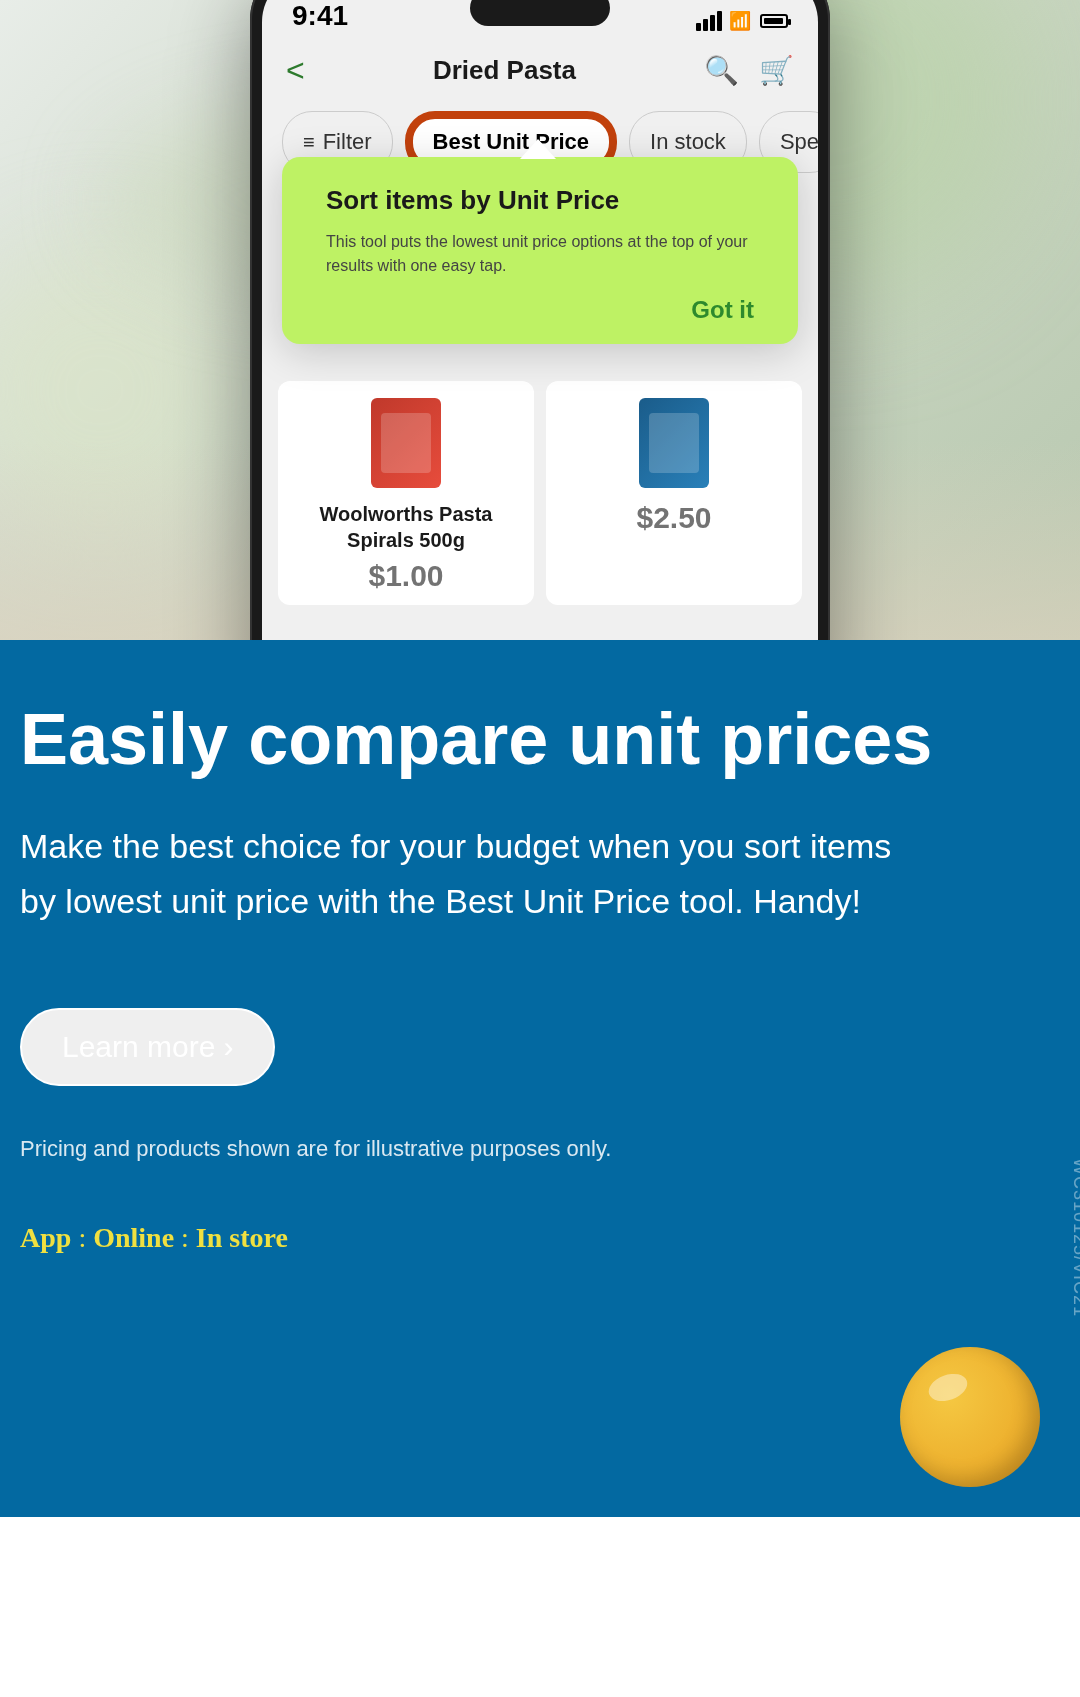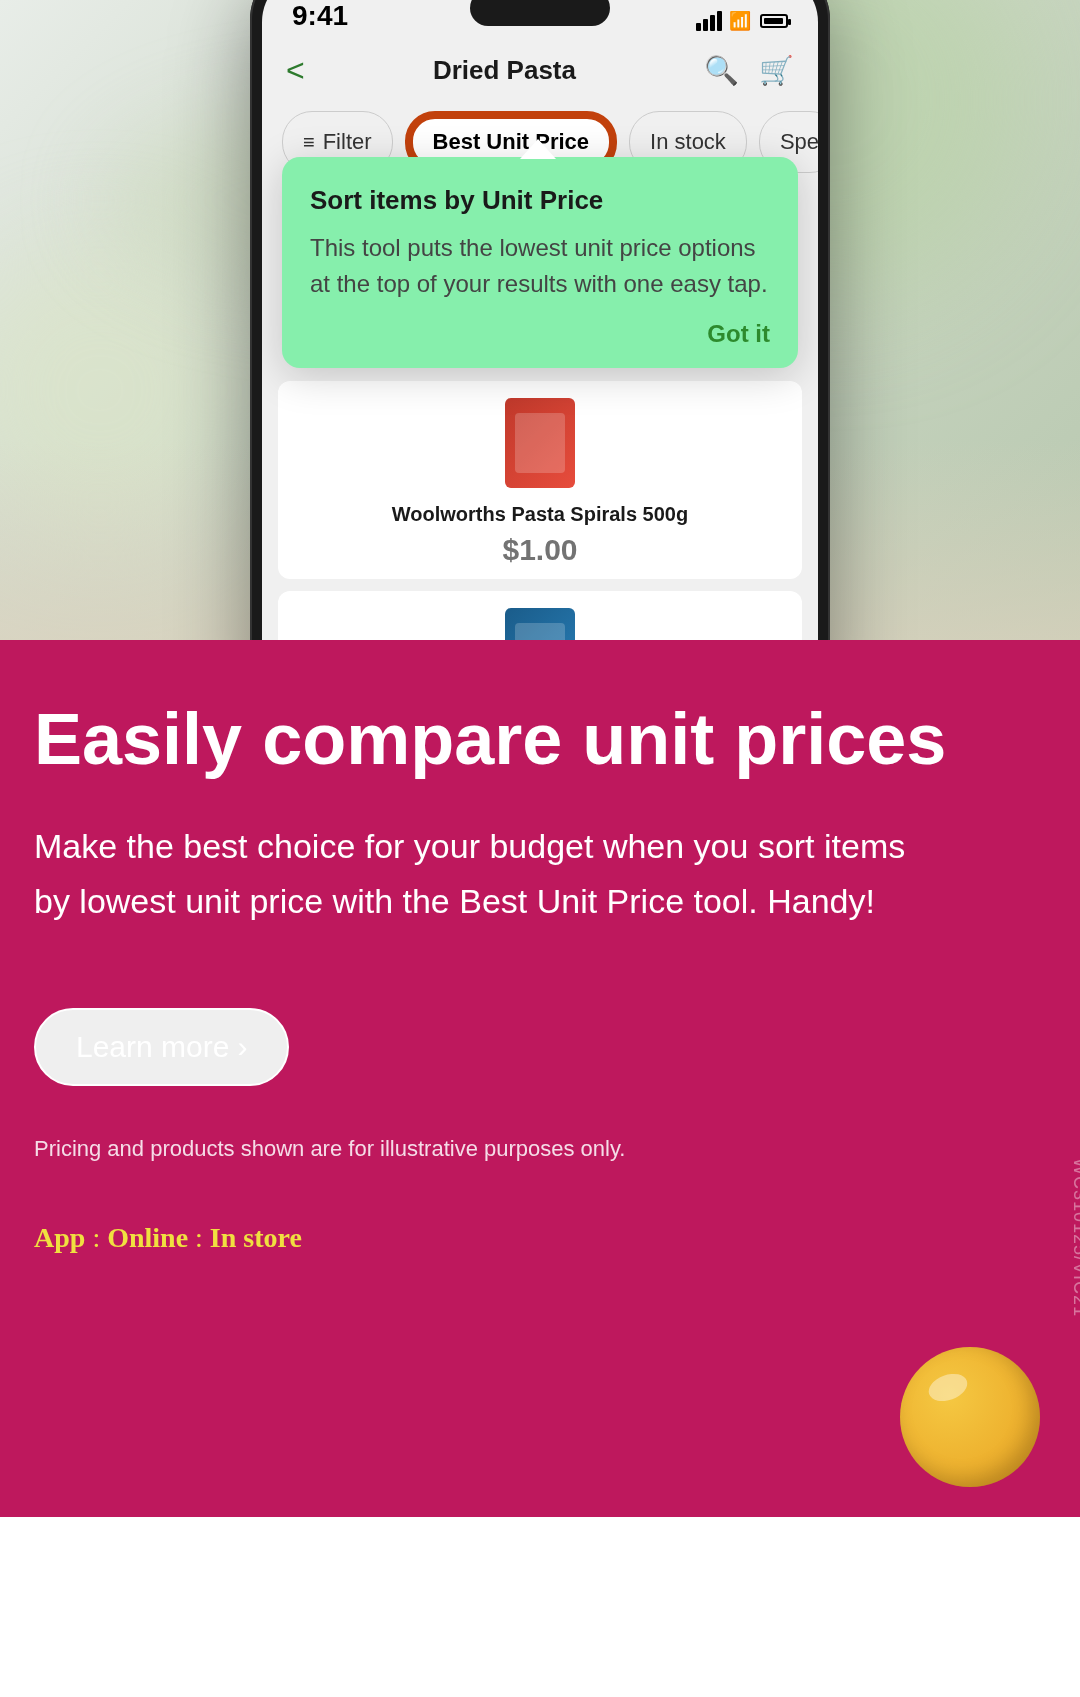--- a/index.html
+++ b/index.html
@@ -188,23 +188,23 @@
     .chip-filter-icon {
       font-size: 20px;
     }
 
     
     .tooltip-popup {
       position: absolute;
       top: 185px;
       left: 20px;
       right: 20px;
-      background: #86efac;
+      background: #bef264;
       border-radius: 18px;
-      padding: 28px 28px 20px;
+      padding: 28px 44px 20px;
       box-shadow: 0 8px 40px rgba(0,0,0,0.18);
       z-index: 20;
     }
 
     .tooltip-arrow {
       position: absolute;
       top: -18px;
       left: 50%;
       transform: translateX(-20px);
       width: 0;
@@ -215,40 +215,39 @@
     }
 
     .tooltip-title {
       font-size: 26px;
       font-weight: 800;
       color: #1a1a1a;
       margin-bottom: 14px;
     }
 
     .tooltip-body {
-      font-size: 24px;
+      font-size: 16px;
       color: #444;
       line-height: 1.5;
       margin-bottom: 18px;
     }
 
     .tooltip-got-it {
       text-align: right;
       font-size: 24px;
       font-weight: 700;
       color: #2d8a2d;
     }
 
     
     .products-area {
       display: flex;
       padding: 0 16px;
       gap: 12px;
       margin-top: 200px;
-      flex-direction: column;
     }
 
     .product-card {
       flex: 1;
       background: #fff;
       border-radius: 12px;
       padding: 12px;
       text-align: center;
     }
 
@@ -302,23 +301,23 @@
     .product-price {
       font-size: 30px;
       font-weight: 600;
       color: #737373;
     }
 
     
     .bottom-section {
       width: 100%;
       height: 877px;
-      background: #be185d;
-      position: relative;
-      padding: 60px 34px 40px;
+      background: #0369a1;
+      position: relative;
+      padding: 60px 20px 40px;
       overflow: hidden;
     }
 
     .main-heading {
       font-size: 72px;
       font-weight: 900;
       color: #fff;
       line-height: 1.1;
       margin-bottom: 40px;
     }

